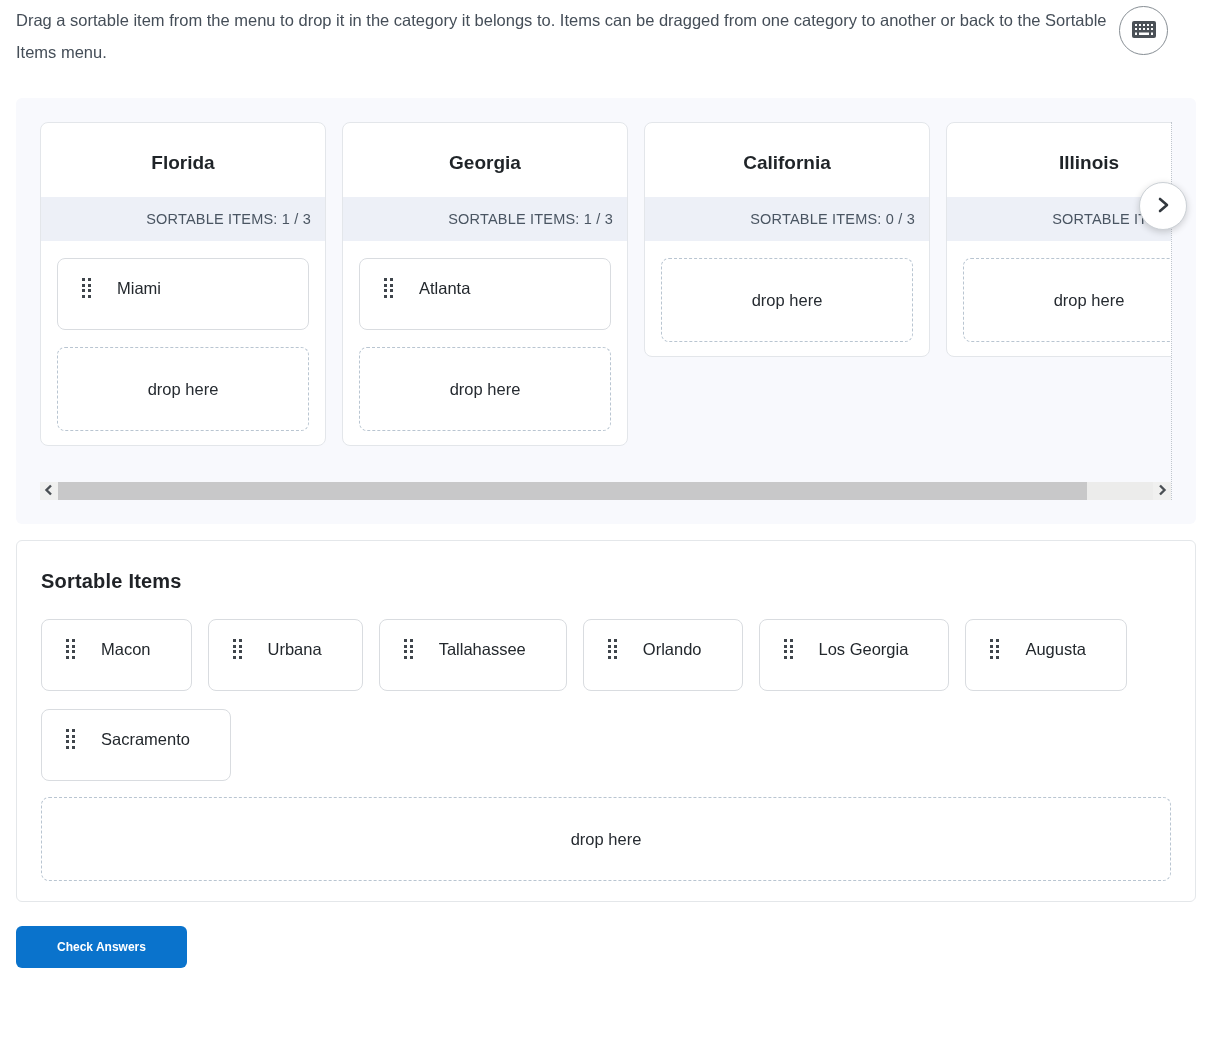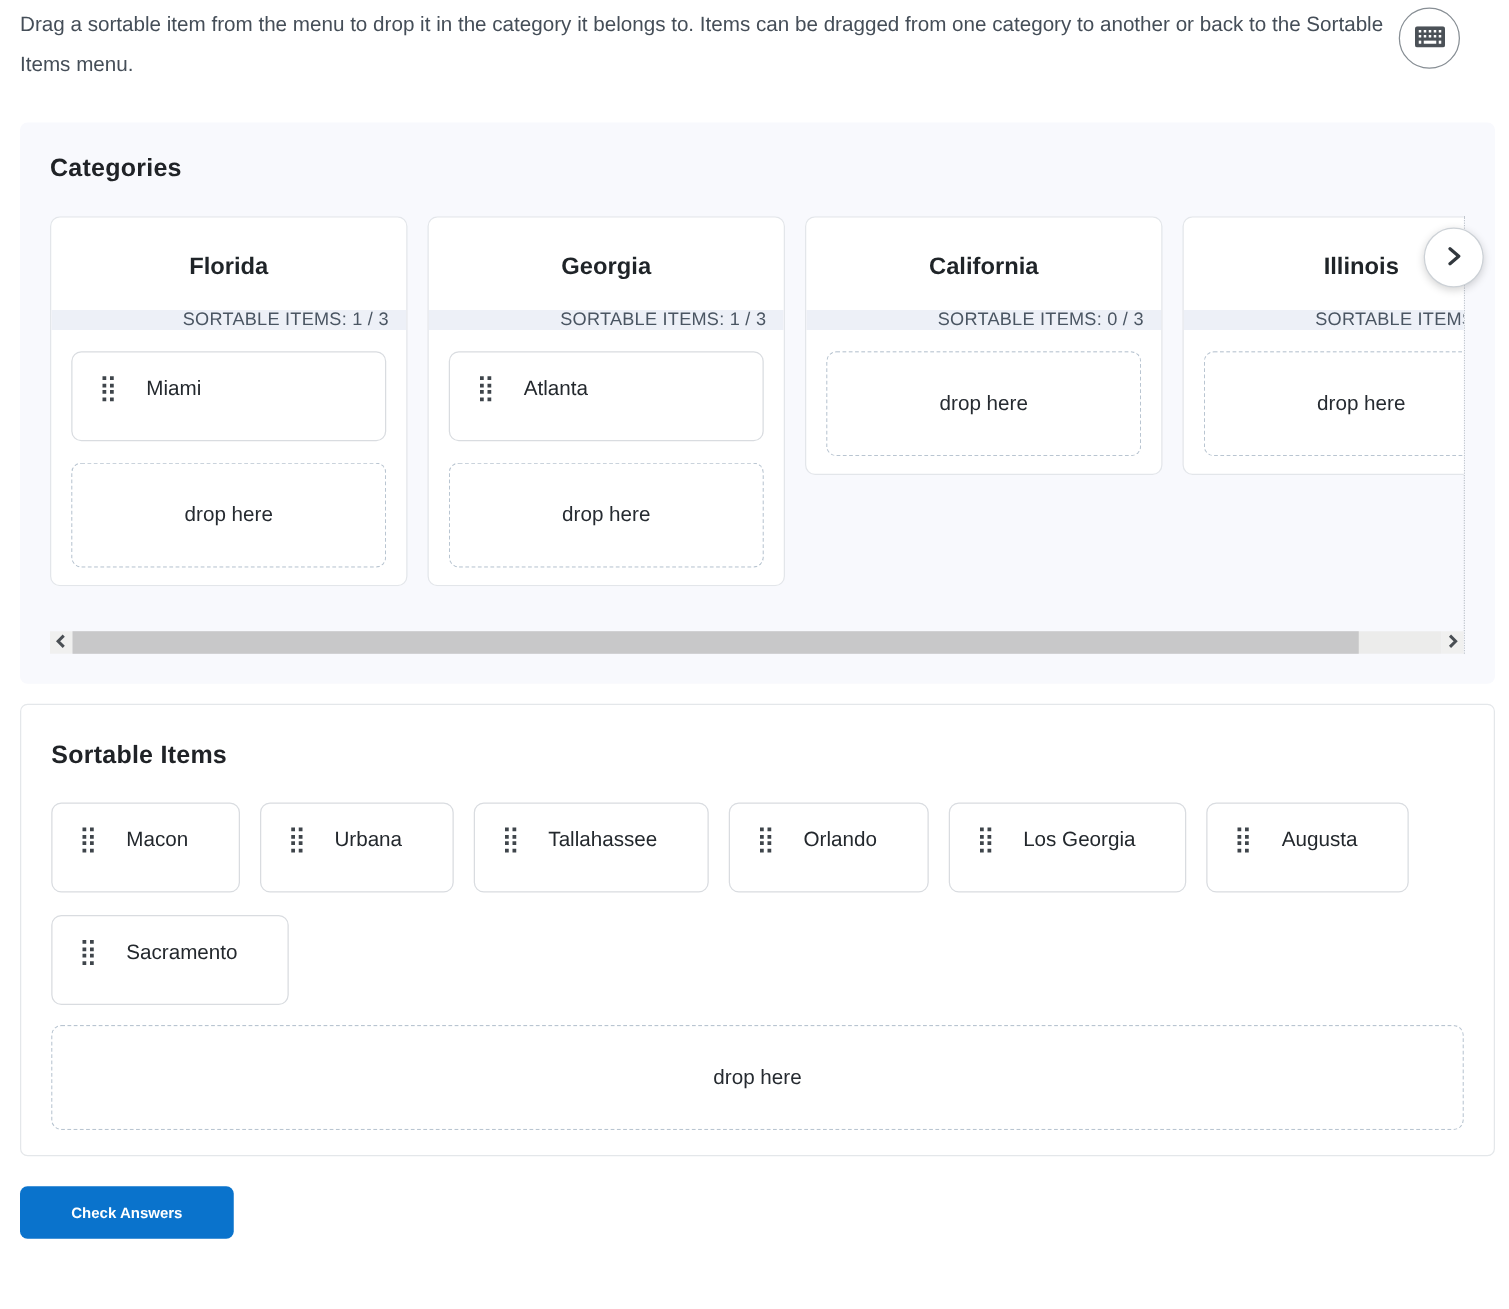--- a/index.html
+++ b/index.html
@@ -58,21 +58,21 @@
   }
   .card-title {
     font-size: 19px;
     font-weight: 700;
     color: #1f2428;
     text-align: center;
     padding: 29px 8px 23px;
     white-space: nowrap;
   }
   .card-counter {
-    height: 16px;
+    height: 44px;
     background: #edf0f7;
     color: #4a5562;
     font-size: 14.5px;
     display: flex; align-items: center; justify-content: flex-end;
     padding-right: 14px;
     white-space: nowrap;
     letter-spacing: .2px;
   }
   .card-body {
     padding: 17px 16px 14px;
@@ -191,21 +191,20 @@
           <rect x="3" y="11.5" width="2" height="2.5" fill="#fff"></rect>
             <rect x="7" y="11.5" width="10" height="2.5" fill="#fff"></rect>
             <rect x="19" y="11.5" width="2" height="2.5" fill="#fff"></rect>
         </svg>
       </span>
     </button>
   </div>
 
   
   <section class="panel-categories">
-    <h2 class="section-title">Categories</h2>
 
     <button class="next-btn">
       <span>
         <svg width="20" height="20" viewBox="0 0 20 20">
             <polyline points="7,4 14,10 7,16" fill="none" stroke="#32383e" stroke-width="2.6" stroke-linecap="round" stroke-linejoin="round"></polyline>
           </svg>
       </span>
     </button>
 
     <div class="scroll-area">

